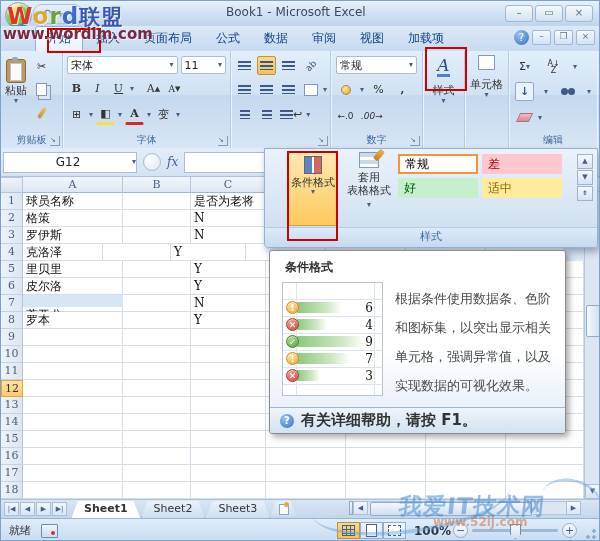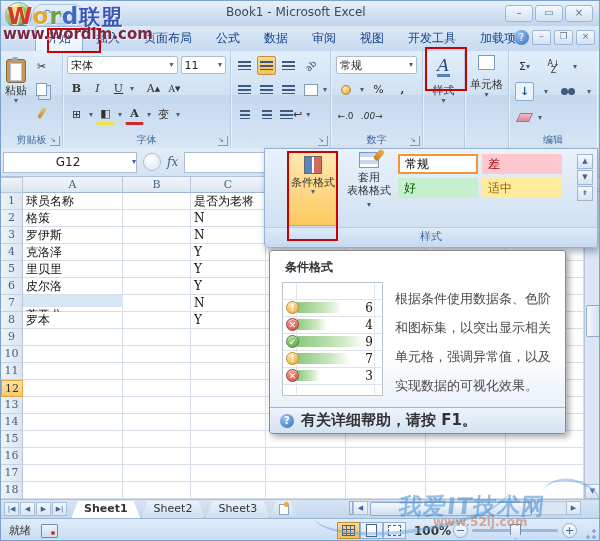--- a/index.html
+++ b/index.html
@@ -202,21 +202,20 @@
   </div>
 
   <div class="abs tabrow">
       <div class="rtab active">开始</div>
       <div class="rtab">插入</div>
       <div class="rtab">页面布局</div>
       <div class="rtab">公式</div>
       <div class="rtab">数据</div>
       <div class="rtab">审阅</div>
       <div class="rtab">视图</div>
-      <div class="rtab">开发工具</div>
       <div class="rtab">加载项</div>
     </div>
   <div class="tabwin">
     <div class="helpdot">?</div>
     <div class="mini">–</div>
     <div class="mini">❐</div>
     <div class="mini">×</div>
   </div>
 
   <div class="abs ribbon">
@@ -449,21 +448,21 @@
         <div class="cell" style="width: 100px;">罗伊斯</div>
         <div class="cell" style="width: 68px;"></div>
         <div class="cell" style="width: 75px;">N</div>
         <div class="cell" style="width: 80px;"></div>
         <div class="cell" style="width: 80px;"></div>
         <div class="cell" style="width: 80px;"></div>
         <div class="cell" style="width: 78px;"></div>
       </div>
       <div class="grow">
         <div class="rh">4</div>
-        <div class="cell" style="width: 100px;">克洛泽</div>
+        <div class="cell" style="width: 80px;">克洛泽</div>
         <div class="cell" style="width: 68px;"></div>
         <div class="cell" style="width: 75px;">Y</div>
         <div class="cell" style="width: 80px;"></div>
         <div class="cell" style="width: 80px;"></div>
         <div class="cell" style="width: 80px;"></div>
         <div class="cell" style="width: 78px;"></div>
       </div>
       <div class="grow">
         <div class="rh">5</div>
         <div class="cell" style="width: 100px;">里贝里</div>

